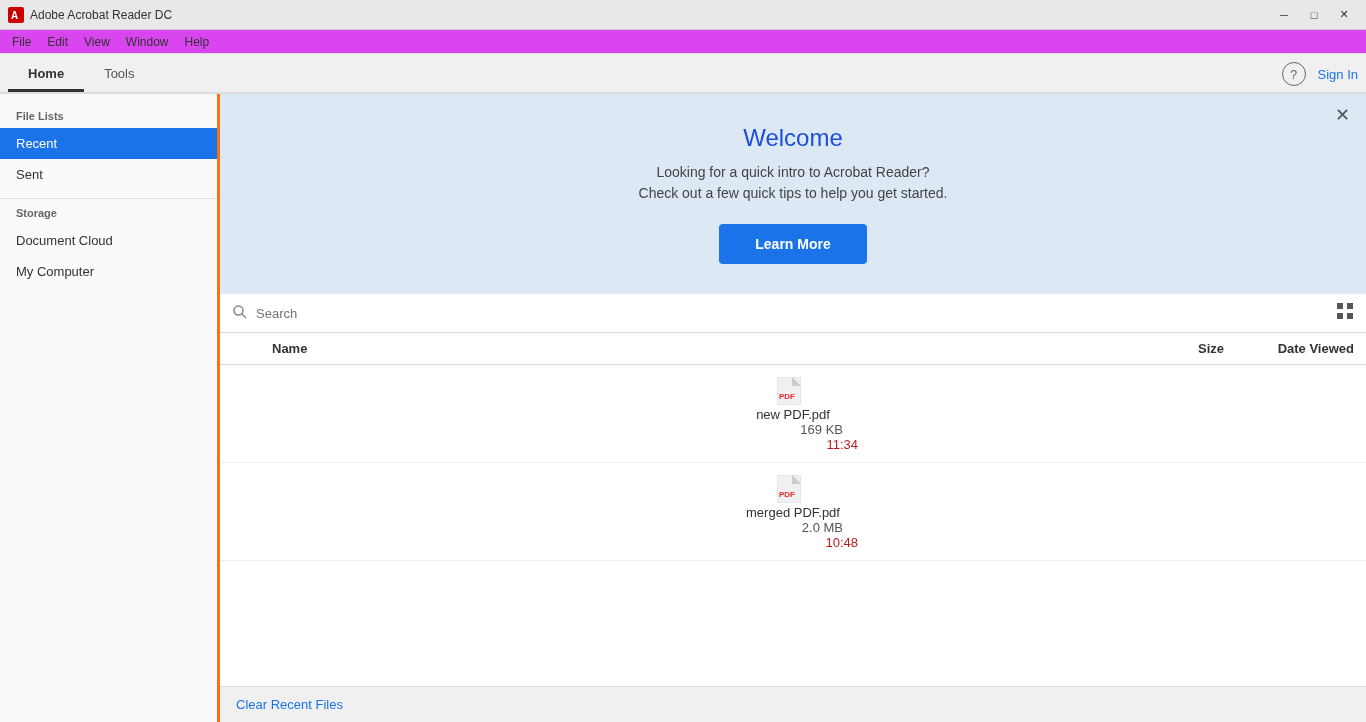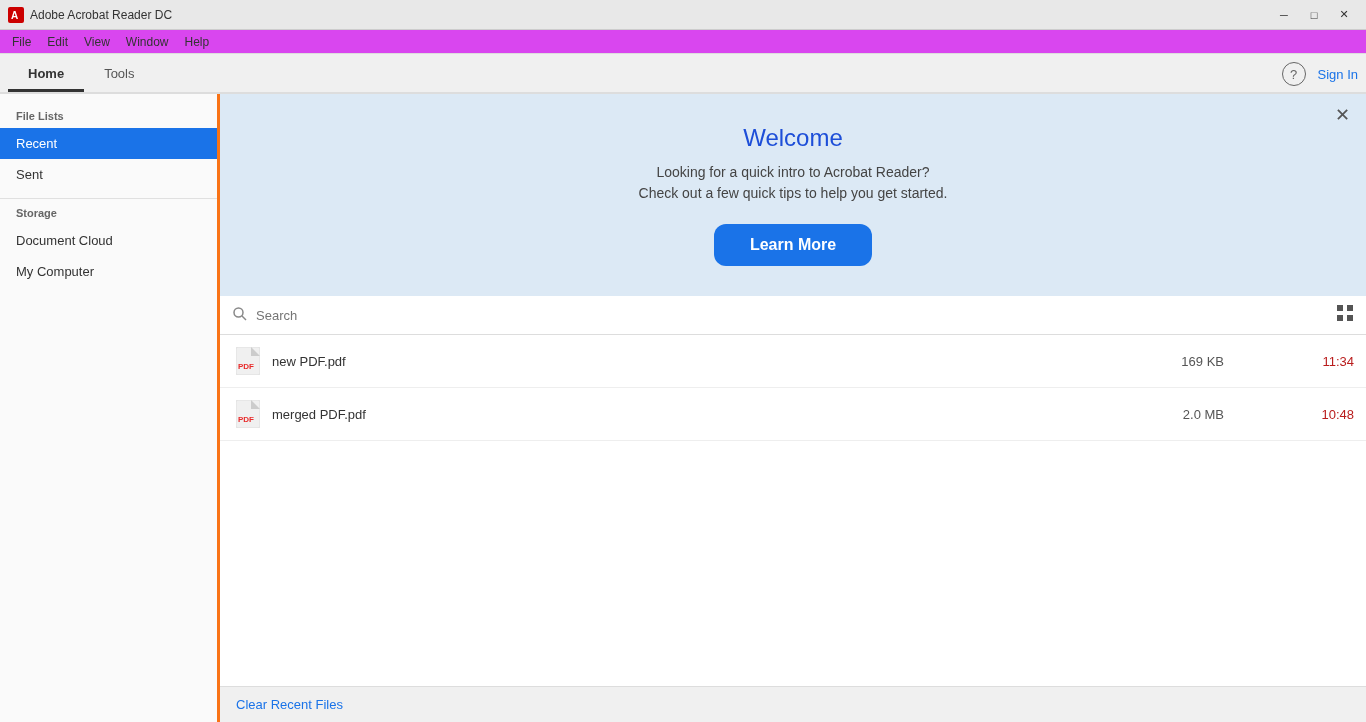--- a/index.html
+++ b/index.html
@@ -188,24 +188,24 @@
       font-size: 14px;
       color: #444;
       line-height: 1.5;
       margin-bottom: 20px;
     }
     .learn-more-btn {
       background: #1a73e8;
       color: white;
       border: none;
       padding: 12px 36px;
-      font-size: 16px;
+      font-size: 14px;
       font-weight: 600;
       cursor: pointer;
-      border-radius: 12px;
+      border-radius: 4px;
     }
 
     
     .search-bar {
       background: white;
       border-bottom: 1px solid #ddd;
       display: flex;
       align-items: center;
       padding: 8px 12px;
       gap: 8px;
@@ -248,20 +248,21 @@
     .col-size { width: 100px; text-align: right; }
     .col-date { width: 130px; text-align: right; }
 
     .file-row {
       display: flex;
       align-items: center;
       padding: 10px 12px 10px 12px;
       border-bottom: 1px solid #eee;
       cursor: pointer;
       background: white;
+      flex-direction: column;
     }
     .file-icon-wrapper {
       width: 32px;
       height: 32px;
       display: flex;
       align-items: center;
       justify-content: center;
       margin-right: 8px;
       flex-shrink: 0;
     }
@@ -382,20 +383,25 @@
           <rect x="1" y="1" width="6" height="6"></rect>
           <rect x="11" y="1" width="6" height="6"></rect>
           <rect x="1" y="11" width="6" height="6"></rect>
           <rect x="11" y="11" width="6" height="6"></rect>
         </svg>
       </span>
     </div>
 
     <div class="file-table">
 
+      <div class="file-table-header">
+        <span class="col-name">Name</span>
+        <span class="col-size">Size</span>
+        <span class="col-date">Date Viewed</span>
+      </div>
 
       <div class="file-row">
         <div class="file-icon-wrapper">
           <svg width="24" height="28" viewBox="0 0 24 28">
             <rect x="0" y="0" width="24" height="28" rx="2" fill="#f0f0f0" stroke="#ddd"></rect>
             <polygon points="15,0 24,9 15,9" fill="#ccc"></polygon>
             <text x="2" y="22" font-size="8" fill="#e82b2b" font-weight="bold">PDF</text>
           </svg>
         </div>
         <span class="file-name">new PDF.pdf</span>

